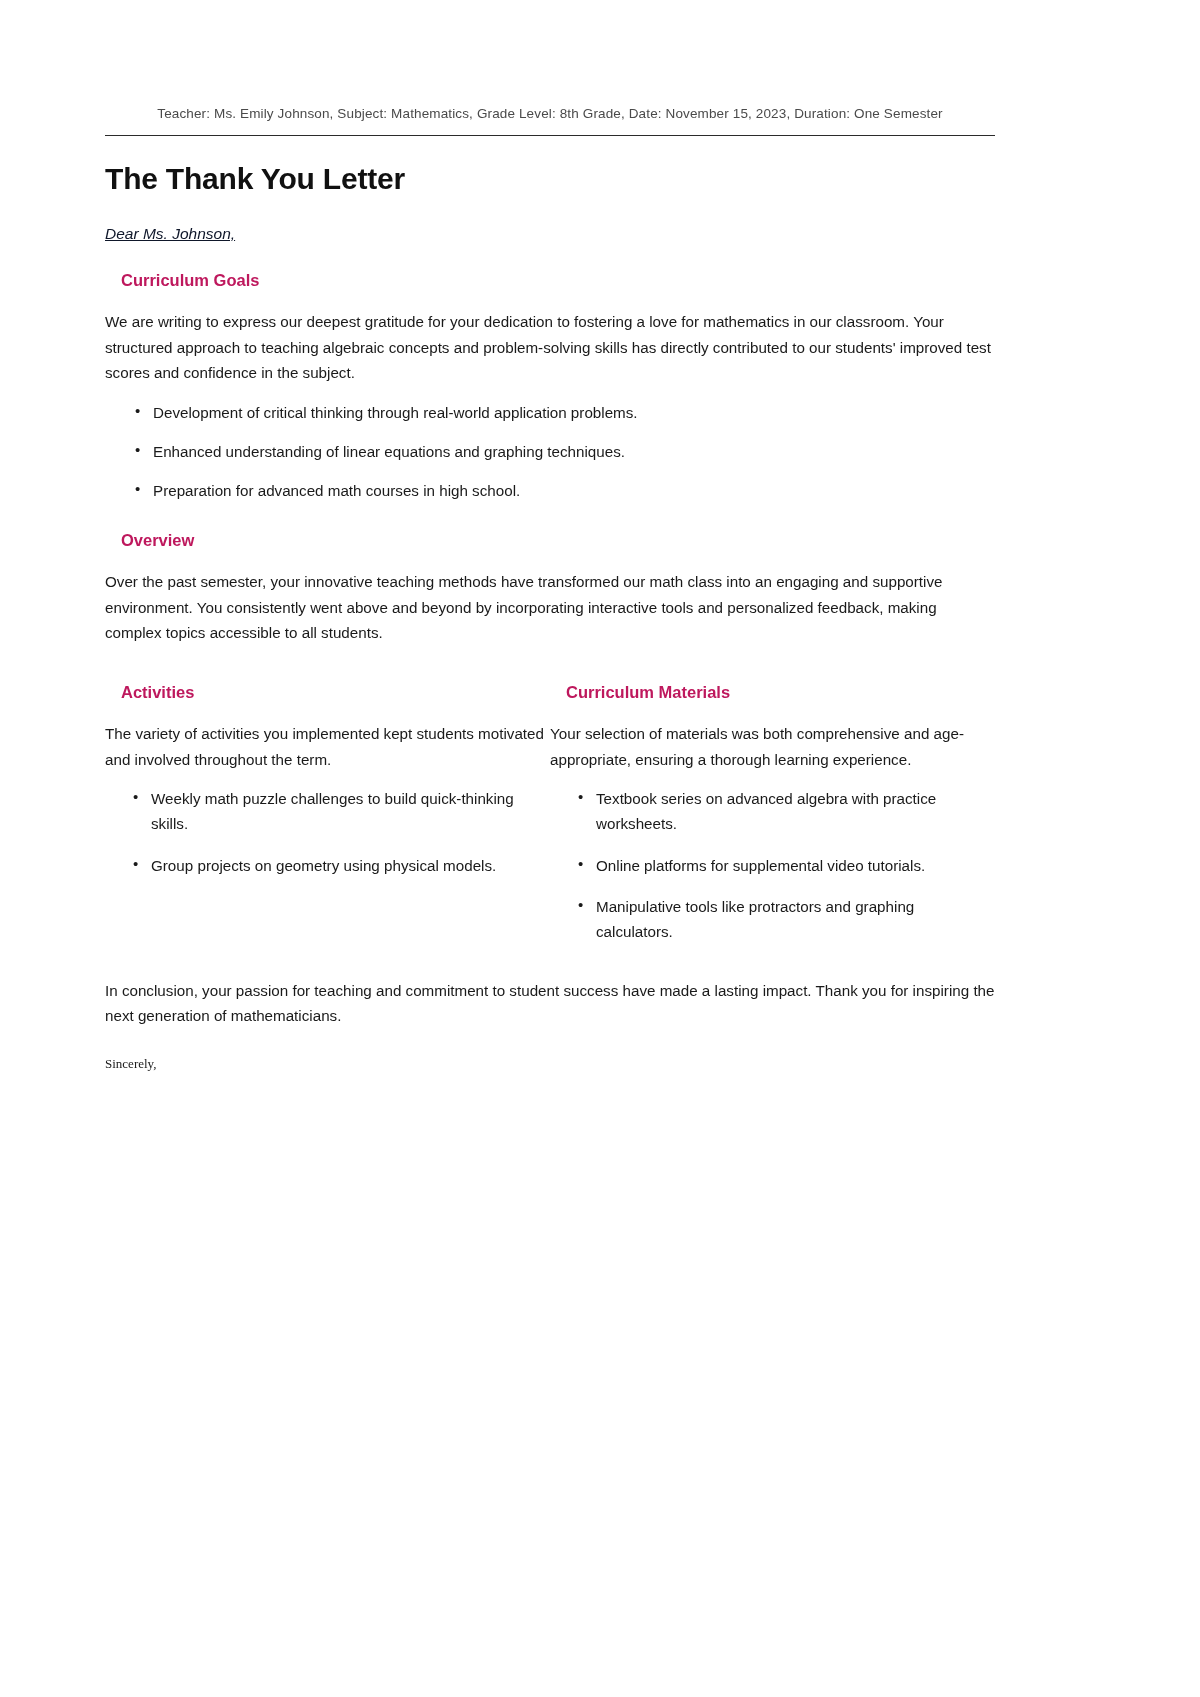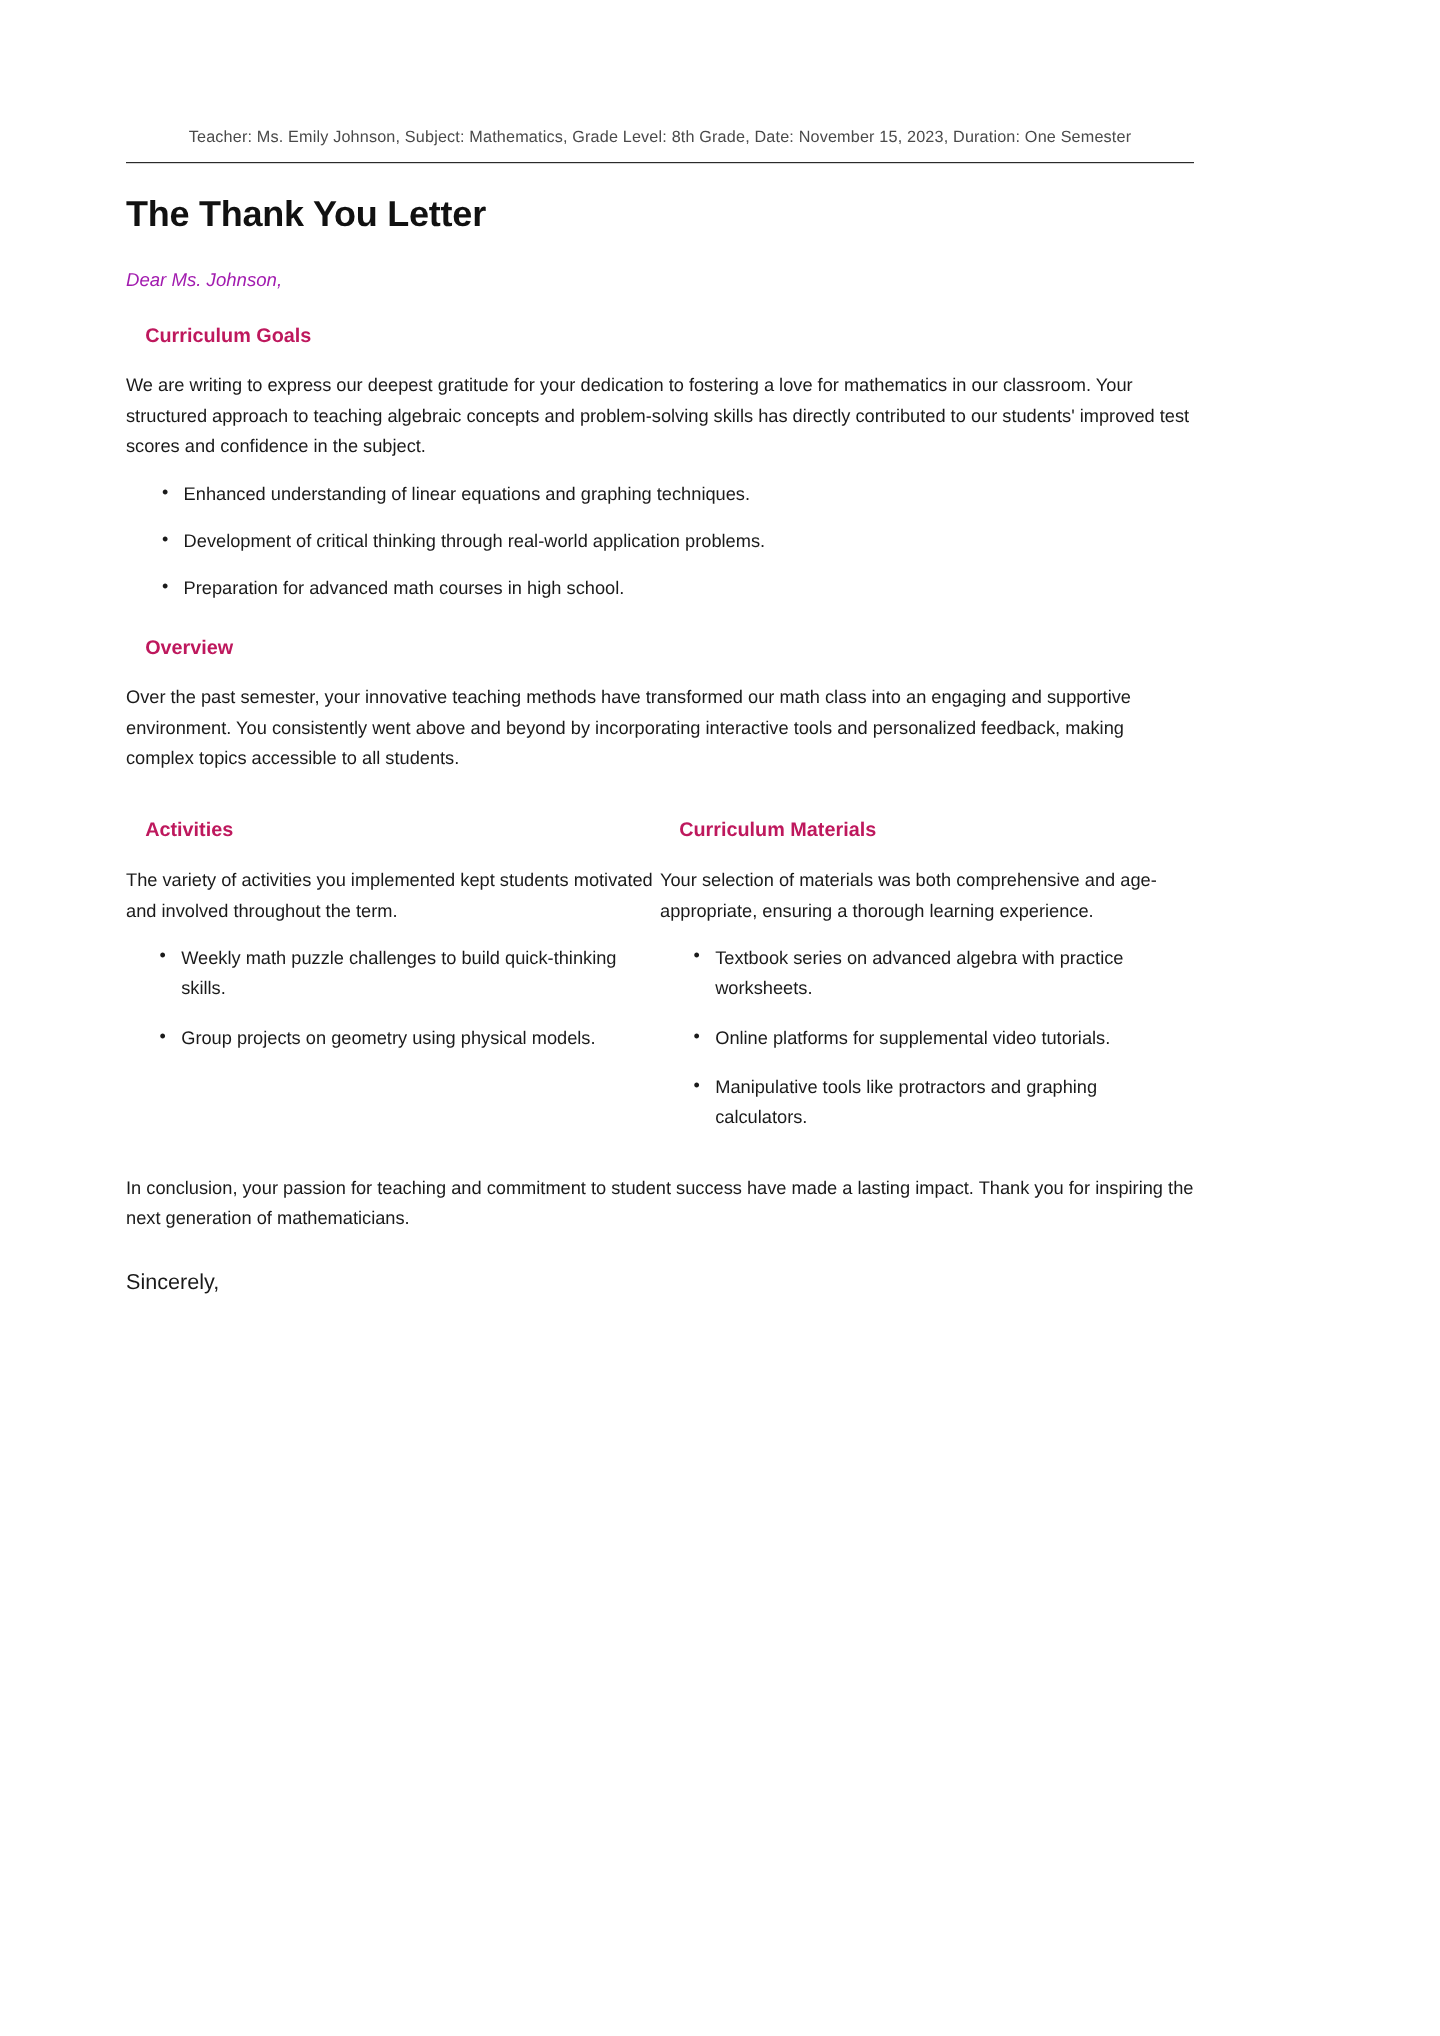--- a/index.html
+++ b/index.html
@@ -51,21 +51,22 @@
     letter-spacing: -0.2px;
     margin: 25px 0 0 0;
     line-height: 1.2;
     color: #111111;
   }
 
   .salutation {
     font-style: italic;
     font-size: 15.5px;
     margin: 28px 0 0 0;
-    color: #a21caf;
+    color: #0f172a;
+    text-decoration: underline;
   }
 
   
   h2.section-heading {
     font-size: 16.5px;
     font-weight: bold;
     margin: 27px 0 0 16px;
     color: #be185d;
     line-height: 1.3;
   }
@@ -112,45 +113,46 @@
   }
   .col.right { padding-left: 0; }
   .col .section-heading { margin-top: 0; }
   .col ul.bullets { padding-left: 28px; }
   .col ul.bullets li { margin-bottom: 16px; }
 
   .closing {
     margin-top: 36px;
   }
   .sign-off {
-    font-size: 18px;
+    font-size: 13px;
     line-height: 1.68;
     margin: 24px 0 0 0;
     color: #1a1a1a;
+    font-family: Liberation Serif, serif;
   }
   .sign-off div { }
 </style>
 </head>
 <body>
 
 <div class="page">
   <div class="content">
 
     <div class="doc-meta">Teacher: Ms. Emily Johnson, Subject: Mathematics, Grade Level: 8th Grade, Date: November 15, 2023, Duration: One Semester</div>
     <hr class="meta-rule">
 
     <h1 class="doc-title">The Thank You Letter</h1>
 
     <p class="salutation">Dear Ms. Johnson,</p>
 
     <h2 class="section-heading">Curriculum Goals</h2>
     <p class="body-text">We are writing to express our deepest gratitude for your dedication to fostering a love for mathematics in our classroom. Your structured approach to teaching algebraic concepts and problem-solving skills has directly contributed to our students' improved test scores and confidence in the subject.</p>
     <ul class="bullets">
+      <li>Development of critical thinking through real-world application problems.</li>
       <li>Enhanced understanding of linear equations and graphing techniques.</li>
-      <li>Development of critical thinking through real-world application problems.</li>
       <li>Preparation for advanced math courses in high school.</li>
     </ul>
 
     <h2 class="section-heading">Overview</h2>
     <p class="body-text">Over the past semester, your innovative teaching methods have transformed our math class into an engaging and supportive environment. You consistently went above and beyond by incorporating interactive tools and personalized feedback, making complex topics accessible to all students.</p>
 
     <div class="two-col">
       <div class="col left">
         <h2 class="section-heading">Activities</h2>
         <p class="body-text">The variety of activities you implemented kept students motivated and involved throughout the term.</p>

